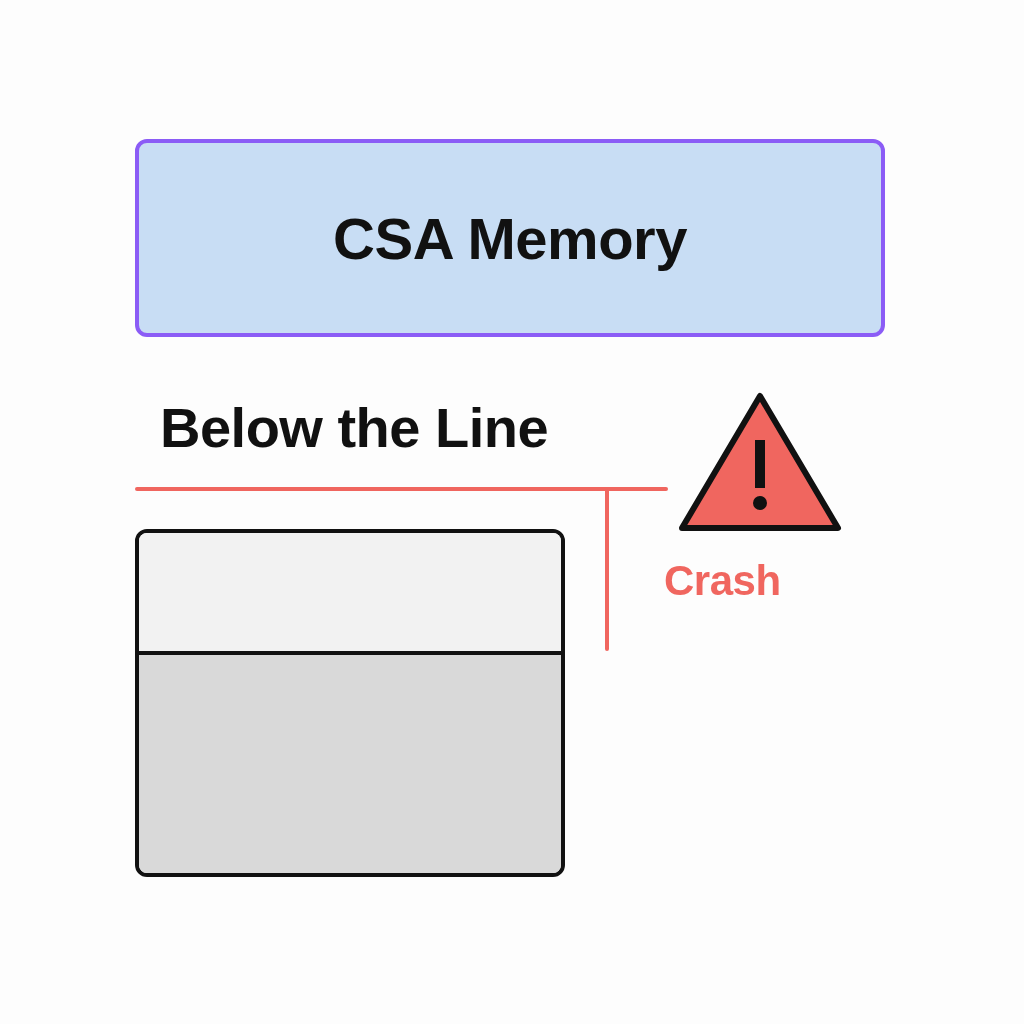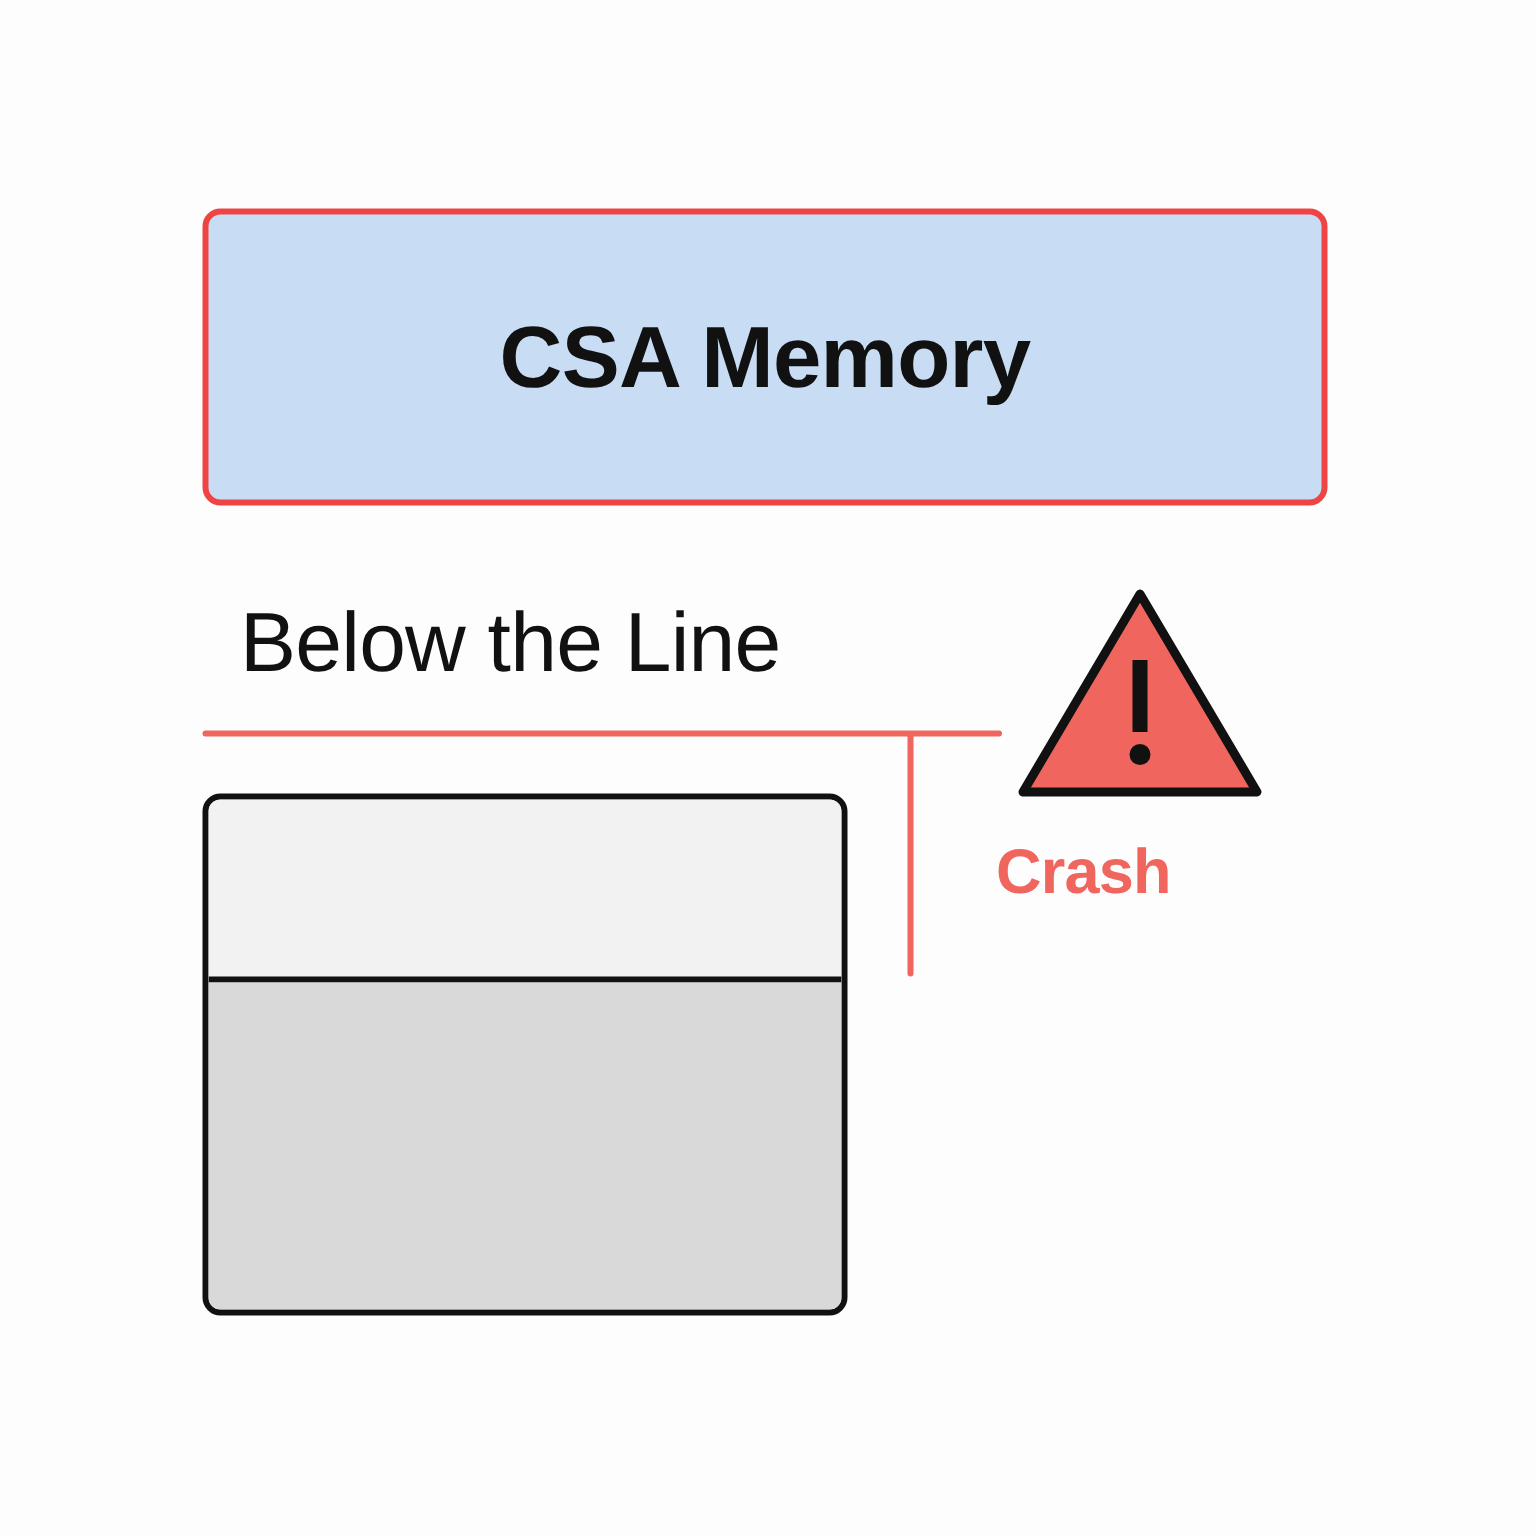--- a/index.html
+++ b/index.html
@@ -2,26 +2,26 @@
 <html><head>
 <meta charset="utf-8">
 <style>
   html, body { margin:0; padding:0; }
   body {
     width:1024px; height:1024px; background:#fdfdfd; position:relative; overflow:hidden;
     font-family: "Liberation Sans", "DejaVu Sans", sans-serif;
   }
   .csa-box {
     position:absolute; left:135px; top:139px; width:750px; height:198px;
-    box-sizing:border-box; border:4px solid #ef4444; border-radius:12px;
+    box-sizing:border-box; border:4px solid #8b5cf6; border-radius:12px;
     background:#c8ddf4; display:flex; align-items:center; justify-content:center;
   }
   .csa-box span { font-size:58px; font-weight:700; color:#111; letter-spacing:-0.5px; }
   .btl-label {
-    position:absolute; left:160px; top:395px; font-size:56px; font-weight:400; color:#111;
+    position:absolute; left:160px; top:395px; font-size:56px; font-weight:700; color:#111;
     letter-spacing:-0.5px; white-space:nowrap;
   }
   .hline { position:absolute; left:135px; top:487px; width:533px; height:4px; background:#f0665f; border-radius:2px; }
   .vline { position:absolute; left:605px; top:489px; width:4px; height:162px; background:#f0665f; border-radius:2px; }
   .warn { position:absolute; left:676px; top:390px; width:168px; height:146px; }
   .crash-label {
     position:absolute; left:664px; top:557px; font-size:42px; font-weight:700; color:#f0665f;
     letter-spacing:-0.5px;
   }
   .mem-block {

